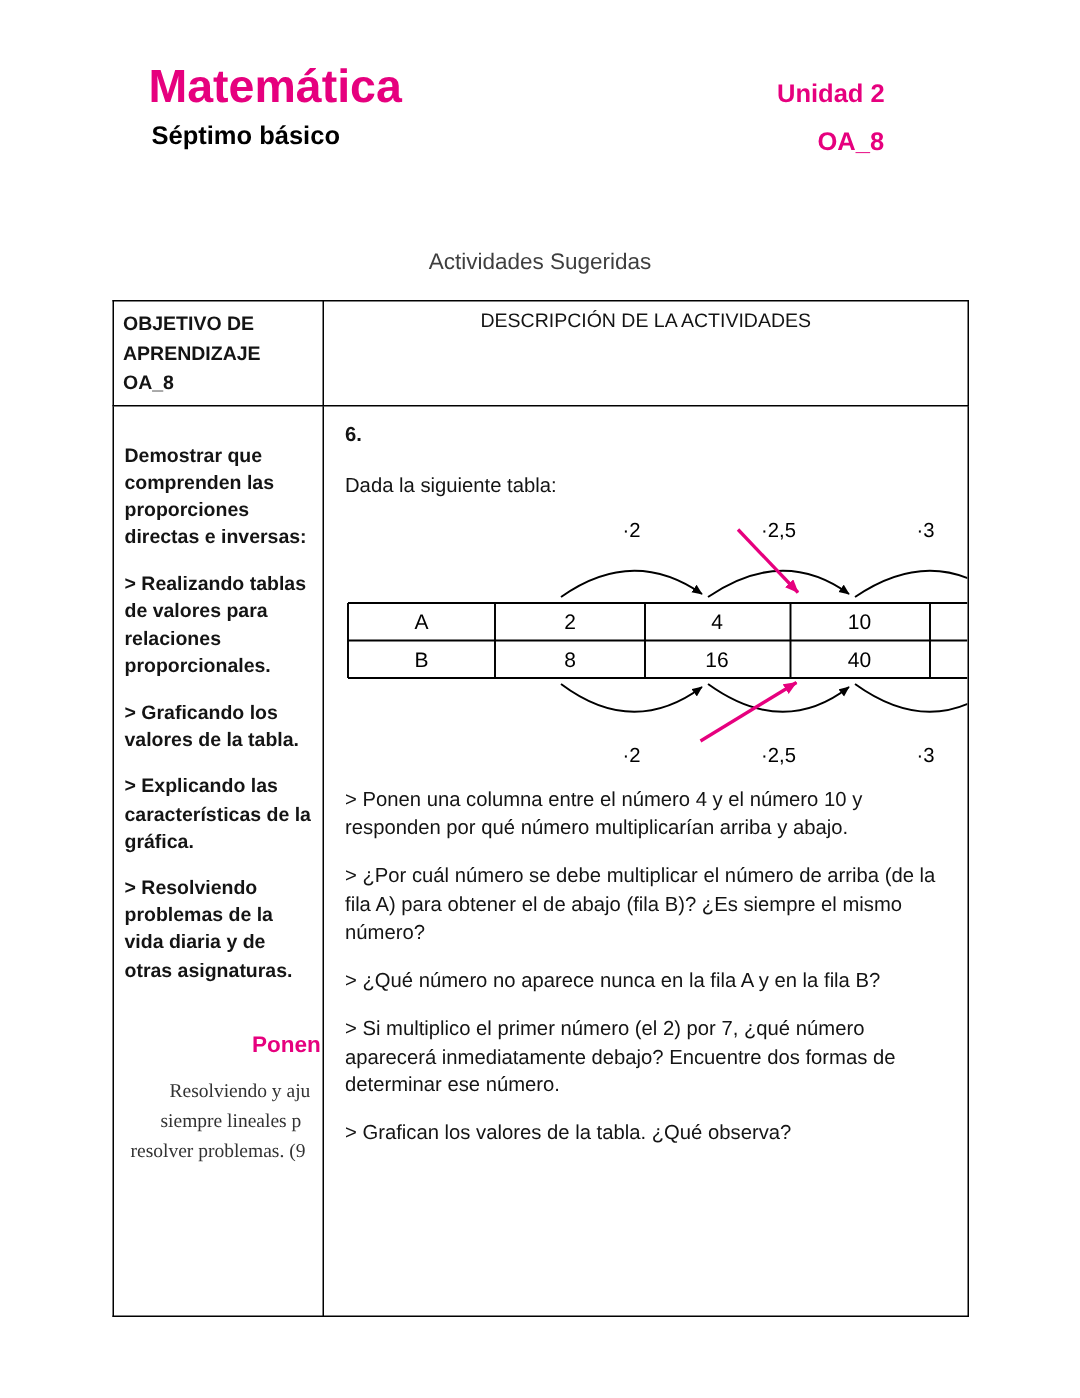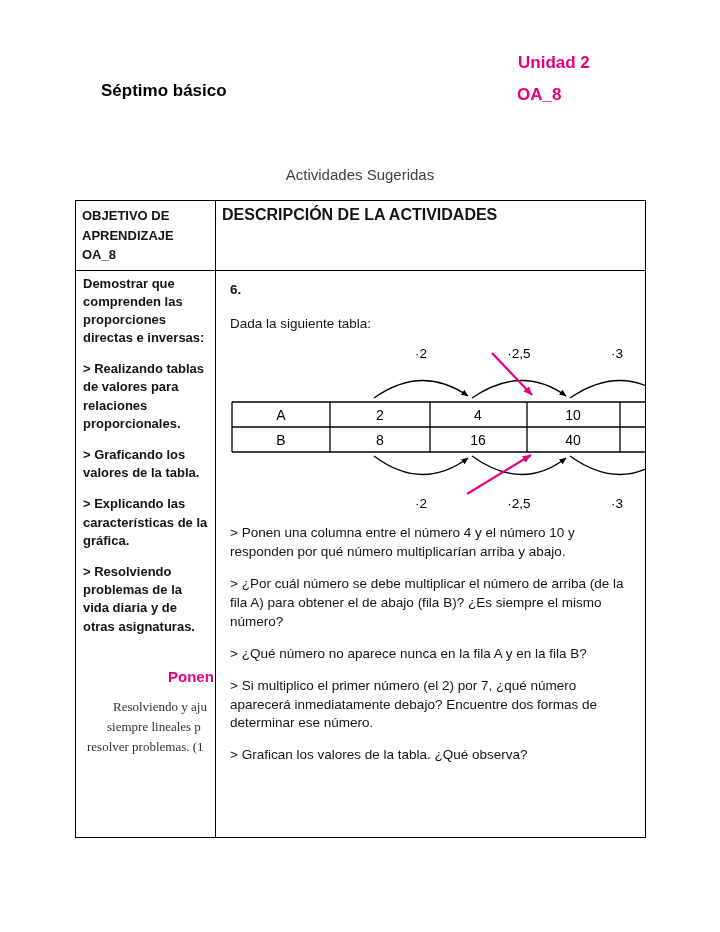--- a/index.html
+++ b/index.html
@@ -3,32 +3,32 @@
 <meta charset="utf-8">
 <style>
   html,body{margin:0;padding:0;background:#ffffff;}
   .sheet{
     position:relative;width:720px;height:932px;background:#fff;
     font-family:"Liberation Sans",sans-serif;color:#141414;overflow:hidden;
   }
   .doc-title{position:absolute;left:99px;top:40px;font-size:31px;font-weight:bold;color:#e6007e;}
   .doc-subtitle{position:absolute;left:101px;top:81px;font-size:17px;font-weight:bold;color:#000;}
   .unit-label{position:absolute;left:518px;top:53px;font-size:17px;font-weight:bold;color:#e6007e;}
-  .oa-label{position:absolute;left:517px;top:85px;font-size:17px;font-weight:bold;color:#e6007e;}
+  .oa-label{position:absolute;left:545px;top:85px;font-size:17px;font-weight:bold;color:#e6007e;}
   .section-title{position:absolute;left:0;top:166px;width:100%;text-align:center;
     font-size:15px;font-weight:normal;color:#3f3f3f;}
 
   table.main{position:absolute;left:75px;top:200px;width:570px;border-collapse:collapse;table-layout:fixed;}
   table.main td{border:1.5px solid #000;vertical-align:top;margin-left:40px;}
   col.c1{width:140px;} col.c2{width:430px;}
 
   td.obj-head{padding:5px 6px;font-weight:bold;font-size:13px;line-height:1.5;height:56px;}
-  td.desc-head{padding:5px 6px;font-weight:bold;font-size:16px;text-align:left;}
+  td.desc-head{padding:5px 6px;font-weight:normal;font-size:13px;text-align:center;}
 
-  td.obj-cell{padding:4px 7px;height:558px;font-size:13px;font-weight:bold;line-height:1.4;overflow:hidden;}
+  td.obj-cell{padding:24px 7px;height:558px;font-size:13px;font-weight:bold;line-height:1.4;overflow:hidden;}
   td.obj-cell p{margin:0 0 13px 0;}
   .model-label{color:#e6007e;font-size:15px;font-weight:bold;margin:30px 0 10px 85px;white-space:nowrap;}
   .notes{font-family:"Liberation Serif",serif;font-weight:normal;font-size:13px;color:#333;
     line-height:1.55;white-space:nowrap;}
   .notes .n1{margin-left:30px;}
   .notes .n2{margin-left:24px;}
   .notes .n3{margin-left:4px;}
 
   td.desc-cell{padding:8px 12px 8px 12px;font-size:13.5px;line-height:1.4;overflow:hidden;}
   .act-num{font-weight:bold;margin:2px 0 16px 2px;}
@@ -36,20 +36,21 @@
   .diagram{margin:2px -12px 10px -12px;height:172px;overflow:hidden;}
   .diagram svg{display:block;}
   .diagram text{font-family:"Liberation Sans",sans-serif;fill:#000;}
   .q{margin:0 0 13px 2px;}
 </style>
 </head>
 <body>
 
 <div class="sheet">
 
+  <div class="doc-title">Matemática</div>
   <div class="doc-subtitle">Séptimo básico</div>
   <div class="unit-label">Unidad 2</div>
   <div class="oa-label">OA_8</div>
 
   <div class="section-title">Actividades Sugeridas</div>
 
   <table class="main">
     <colgroup>
         <col class="c1">
         <col class="c2">
@@ -63,21 +64,21 @@
       <td class="obj-cell">
         <p>Demostrar que comprenden las proporciones directas e inversas:</p>
         <p>&gt; Realizando tablas de valores para relaciones proporcionales.</p>
         <p>&gt; Graficando los valores de la tabla.</p>
         <p>&gt; Explicando las características de la gráfica.</p>
         <p>&gt; Resolviendo problemas de la vida diaria y de otras asignaturas.</p>
         <div class="model-label">Ponen</div>
         <div class="notes">
           <div class="n1">Resolviendo y aju</div>
           <div class="n2">siempre lineales p</div>
-          <div class="n3">resolver problemas. (1</div>
+          <div class="n3">resolver problemas. (9</div>
         </div>
       </td>
       <td class="desc-cell">
         <div class="act-num">6.</div>
         <div class="act-intro">Dada la siguiente tabla:</div>
 
         <div class="diagram">
           <svg width="430" height="172" viewBox="0 0 430 172">
             <defs>
               <marker id="arrB" markerWidth="9" markerHeight="8" refX="6.5" refY="3" orient="auto" markerUnits="userSpaceOnUse">

